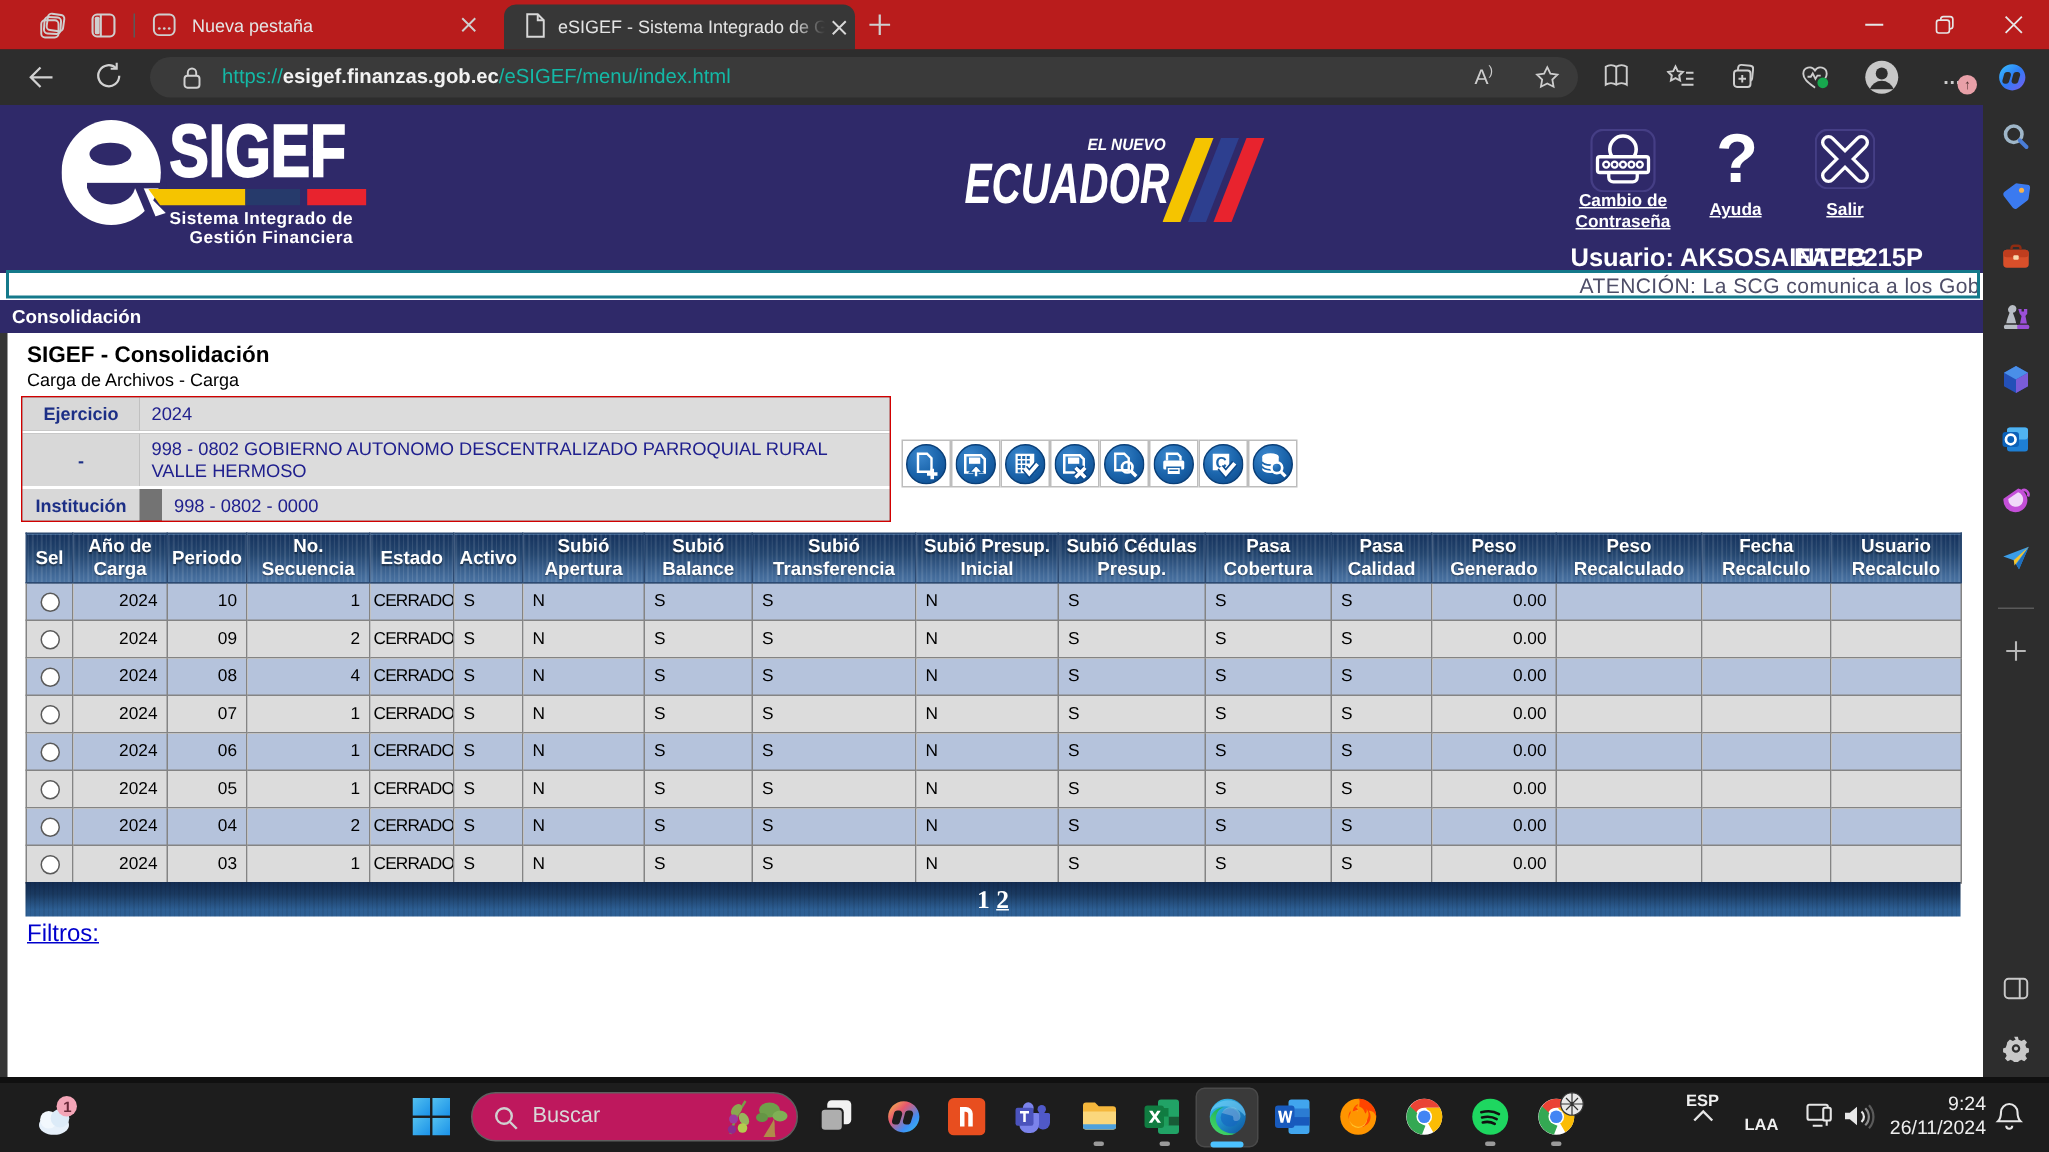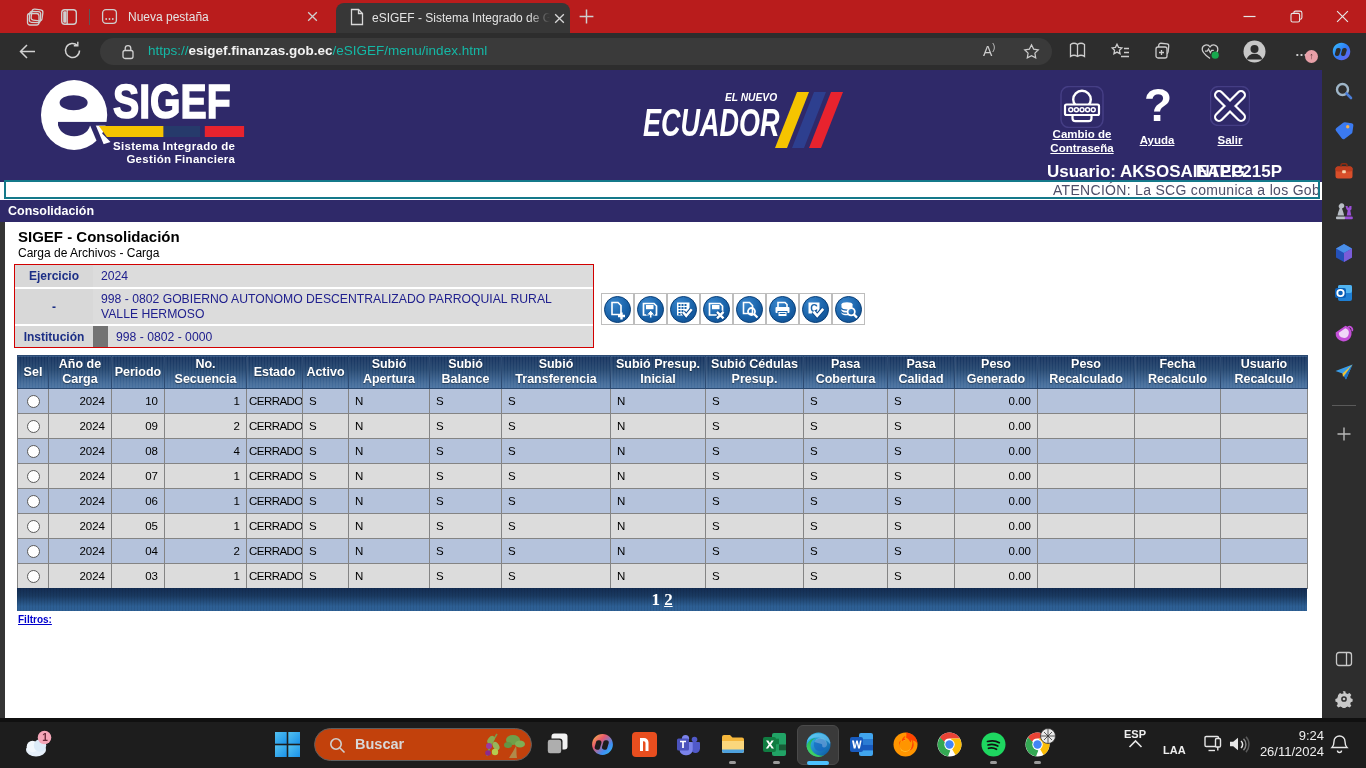--- a/index.html
+++ b/index.html
@@ -35,21 +35,21 @@
 
 
 #dtable { position:absolute; left:17px; top:285px; width:1290px; border-collapse:collapse; table-layout:fixed; font-size:11.5px; }
 #dtable th { background:repeating-linear-gradient(90deg, rgba(255,255,255,0.10) 0 1px, rgba(255,255,255,0) 1px 3px), linear-gradient(#16335e 0%, #24466f 40%, #426a99 85%, #4a73a2 100%); border-bottom:2px solid #aebdd2; color:#fff; font-weight:bold; font-size:12.5px; border:1px solid #2c4a72; padding:1px 2px; line-height:15px; height:33px; text-shadow:0 1px 1px rgba(0,0,0,0.45); }
 #dtable td { border:1px solid #848484; padding:1px 6px; height:25px; color:#000; white-space:nowrap; overflow:hidden; }
 tr.rA td { background:#b5c3dc; }
 tr.rB td { background:#dcdcdc; }
 .tr-right { text-align:right; }
 .tr-left { text-align:left; }
 #tfoot { position:absolute; left:17px; top:518px; width:1290px; height:23px; background:repeating-linear-gradient(90deg, rgba(0,0,0,0.07) 0 1px, rgba(0,0,0,0) 1px 3px), linear-gradient(#132c52 0%, #1a3a61 35%, #2d5f94 80%, #2e6095 100%); color:#fff; text-align:center; font-family:"Liberation Serif", serif; font-weight:bold; font-size:17px; line-height:23px; }
-#filtros { position:absolute; left:18px; top:544px; color:#0000cc; font-size:10px; font-weight:bold; text-decoration:underline; }
+#filtros { position:absolute; left:18px; top:544px; color:#0000cc; font-size:16px; font-weight:normal; text-decoration:underline; }
 
 
 .radio { width:13px; height:13px; border-radius:50%; background:#fff; border:1px solid #5a5a5a; margin:0 auto; }
 
 
 #sidebar { position:absolute; top:70px; left:1322px; width:44px; height:648px; background:#2d2d2d; }
 
 
 #taskbar { position:absolute; top:722px; left:0; width:1366px; height:46px; background:#1d1d1d; }
 #tb-border { position:absolute; top:718px; left:0; width:1366px; height:4px; background:#101010; }
@@ -645,21 +645,21 @@
             <stop offset="0" stop-color="#53c1f0"></stop>
             <stop offset="1" stop-color="#1a91e8"></stop>
           </linearGradient>
         </defs>
       <rect x="0" y="0" width="11.7" height="11.7" fill="url(#wg)"></rect>
       <rect x="13.3" y="0" width="11.7" height="11.7" fill="url(#wg)"></rect>
       <rect x="0" y="13.3" width="11.7" height="11.7" fill="url(#wg)"></rect>
       <rect x="13.3" y="13.3" width="11.7" height="11.7" fill="url(#wg)"></rect>
     </svg>
 
-    <div class="abs" style="left:314px;top:6px;width:218px;height:33px;background:#c2410c;border:1px solid #5f5f5f;border-radius:17px;font-weight:bold;">
+    <div class="abs" style="left:314px;top:6px;width:218px;height:33px;background:#be185d;border:1px solid #5f5f5f;border-radius:17px;">
       <svg class="abs" style="left:14px;top:8px;" width="17" height="17" viewBox="0 0 17 17" fill="none" stroke="#d0d0d0" stroke-width="1.6">
         <circle cx="7" cy="7" r="5.2"></circle>
           <path d="M11 11 L15.5 15.5"></path>
       </svg>
       <div class="abs" style="left:40px;top:7px;font-size:14.5px;color:#d8d8d8;">Buscar</div>
 
       <svg class="abs" style="left:168px;top:3px;" width="44" height="27" viewBox="0 0 44 27">
         <path d="M14 2 C10 8 6 16 4 24" stroke="#7a9a4a" stroke-width="1.6" fill="none"></path>
         <ellipse cx="8" cy="8" rx="3" ry="4.5" fill="#8aa84f" transform="rotate(40 8 8)"></ellipse>
         <ellipse cx="13" cy="14" rx="3" ry="4.5" fill="#97b55c" transform="rotate(-30 13 14)"></ellipse>

